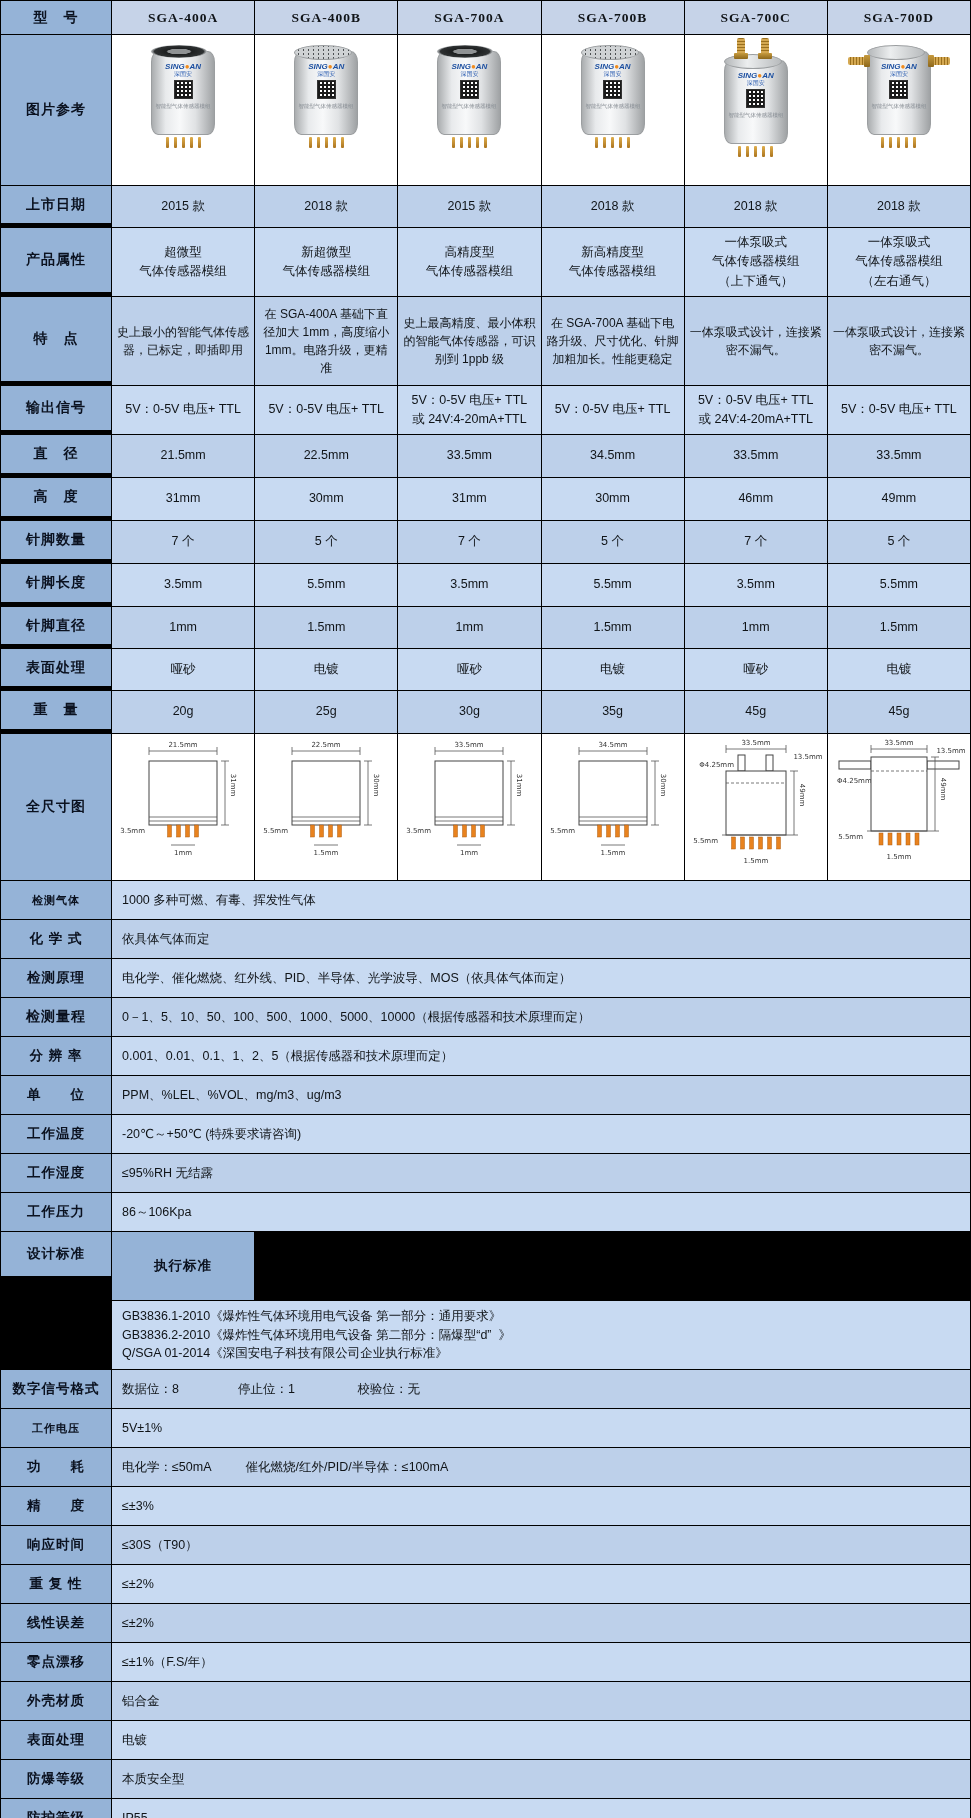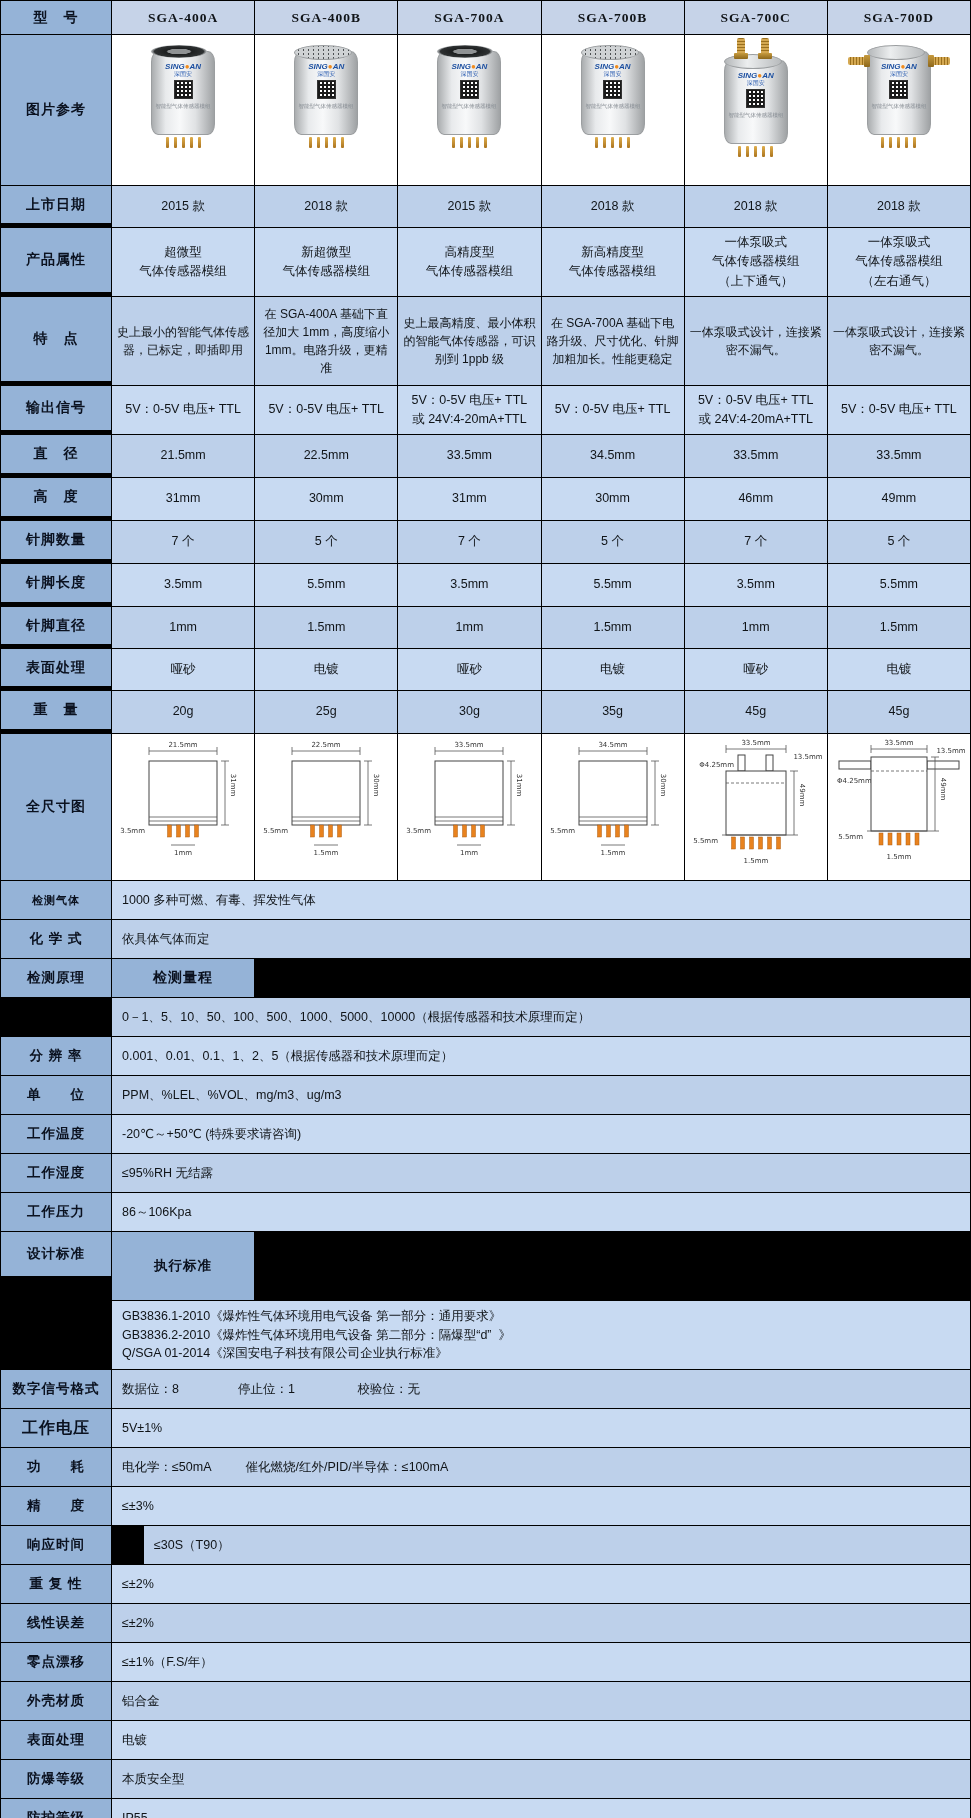--- a/index.html
+++ b/index.html
@@ -400,47 +400,48 @@
         <text x="112" y="52" text-anchor="middle" class="dim-text" transform="rotate(90 112 52)">49mm</text>
         <text x="34" y="102" text-anchor="end" class="dim-text">5.5mm</text>
         <text x="70" y="122" text-anchor="middle" class="dim-text">1.5mm</text>
       </svg>
     </div>
     <div class="cell label-cell" style="height: 38px; font-size: 11px;">检测气体</div>
     <div class="cell wide-val rowB" style="height: 38px;">1000 多种可燃、有毒、挥发性气体</div>
     <div class="cell label-cell" style="height: 38px; font-size: 13.5px;">化 学 式</div>
     <div class="cell wide-val rowA" style="height: 38px;">依具体气体而定</div>
     <div class="cell label-cell" style="height: 38px; font-size: 13.5px;">检测原理</div>
+    <div class="cell wide-val rowB" style="height: 38px;">电化学、催化燃烧、红外线、PID、半导体、光学波导、MOS（依具体气体而定）</div>
     <div class="cell label-cell" style="height: 38px; font-size: 14px;">检测量程</div>
     <div class="cell wide-val rowA" style="height: 38px;">0－1、5、10、50、100、500、1000、5000、10000（根据传感器和技术原理而定）</div>
     <div class="cell label-cell" style="height: 38px; font-size: 13.5px;">分 辨 率</div>
     <div class="cell wide-val rowB" style="height: 38px;">0.001、0.01、0.1、1、2、5（根据传感器和技术原理而定）</div>
     <div class="cell label-cell" style="height: 38px; font-size: 13.5px;">单　　位</div>
     <div class="cell wide-val rowA" style="height: 38px;">PPM、%LEL、%VOL、mg/m3、ug/m3</div>
     <div class="cell label-cell" style="height: 38px; font-size: 13.5px;">工作温度</div>
     <div class="cell wide-val rowB" style="height: 38px;">-20℃～+50℃ (特殊要求请咨询)</div>
     <div class="cell label-cell" style="height: 38px; font-size: 13.5px;">工作湿度</div>
     <div class="cell wide-val rowA" style="height: 38px;">≤95%RH 无结露</div>
     <div class="cell label-cell" style="height: 38px; font-size: 13.5px;">工作压力</div>
     <div class="cell wide-val rowB" style="height: 38px;">86～106Kpa</div>
     <div class="cell label-cell" style="height: 44px; font-size: 13.5px;">设计标准</div>
     <div class="cell label-cell" style="height: 68px; font-size: 13.5px;">执行标准</div>
     <div class="cell wide-val rowB" style="height: 68px;">GB3836.1-2010《爆炸性气体环境用电气设备 第一部分：通用要求》
 GB3836.2-2010《爆炸性气体环境用电气设备 第二部分：隔爆型“d”  》
 Q/SGA 01-2014《深国安电子科技有限公司企业执行标准》</div>
     <div class="cell label-cell" style="height: 38px; font-size: 13.5px;">数字信号格式</div>
     <div class="cell wide-val rowA" style="height: 38px;">数据位：8                 停止位：1                  校验位：无</div>
-    <div class="cell label-cell" style="height: 38px; font-size: 16px;">工作电压</div>
+    <div class="cell label-cell" style="height: 38px; font-size: 11px;">工作电压</div>
     <div class="cell wide-val rowB" style="height: 38px;">5V±1%</div>
     <div class="cell label-cell" style="height: 38px; font-size: 13.5px;">功　　耗</div>
     <div class="cell wide-val rowA" style="height: 38px;">电化学：≤50mA          催化燃烧/红外/PID/半导体：≤100mA</div>
     <div class="cell label-cell" style="height: 38px; font-size: 13.5px;">精　　度</div>
     <div class="cell wide-val rowB" style="height: 38px;">≤±3%</div>
     <div class="cell label-cell" style="height: 38px; font-size: 13.5px;">响应时间</div>
-    <div class="cell wide-val rowA" style="height: 38px; margin-left: 32px;">≤30S（T90）</div>
+    <div class="cell wide-val rowA" style="height: 38px;">≤30S（T90）</div>
     <div class="cell label-cell" style="height: 38px; font-size: 13.5px;">重 复 性</div>
     <div class="cell wide-val rowB" style="height: 38px;">≤±2%</div>
     <div class="cell label-cell" style="height: 38px; font-size: 13.5px;">线性误差</div>
     <div class="cell wide-val rowA" style="height: 38px;">≤±2%</div>
     <div class="cell label-cell" style="height: 38px; font-size: 13.5px;">零点漂移</div>
     <div class="cell wide-val rowB" style="height: 38px; text-align: right;">≤±1%（F.S/年）</div>
     <div class="cell label-cell" style="height: 38px; font-size: 13.5px;">外壳材质</div>
     <div class="cell wide-val rowA" style="height: 38px;">铝合金</div>
     <div class="cell label-cell" style="height: 38px; font-size: 13.5px;">表面处理</div>
     <div class="cell wide-val rowB" style="height: 38px;">电镀</div>

